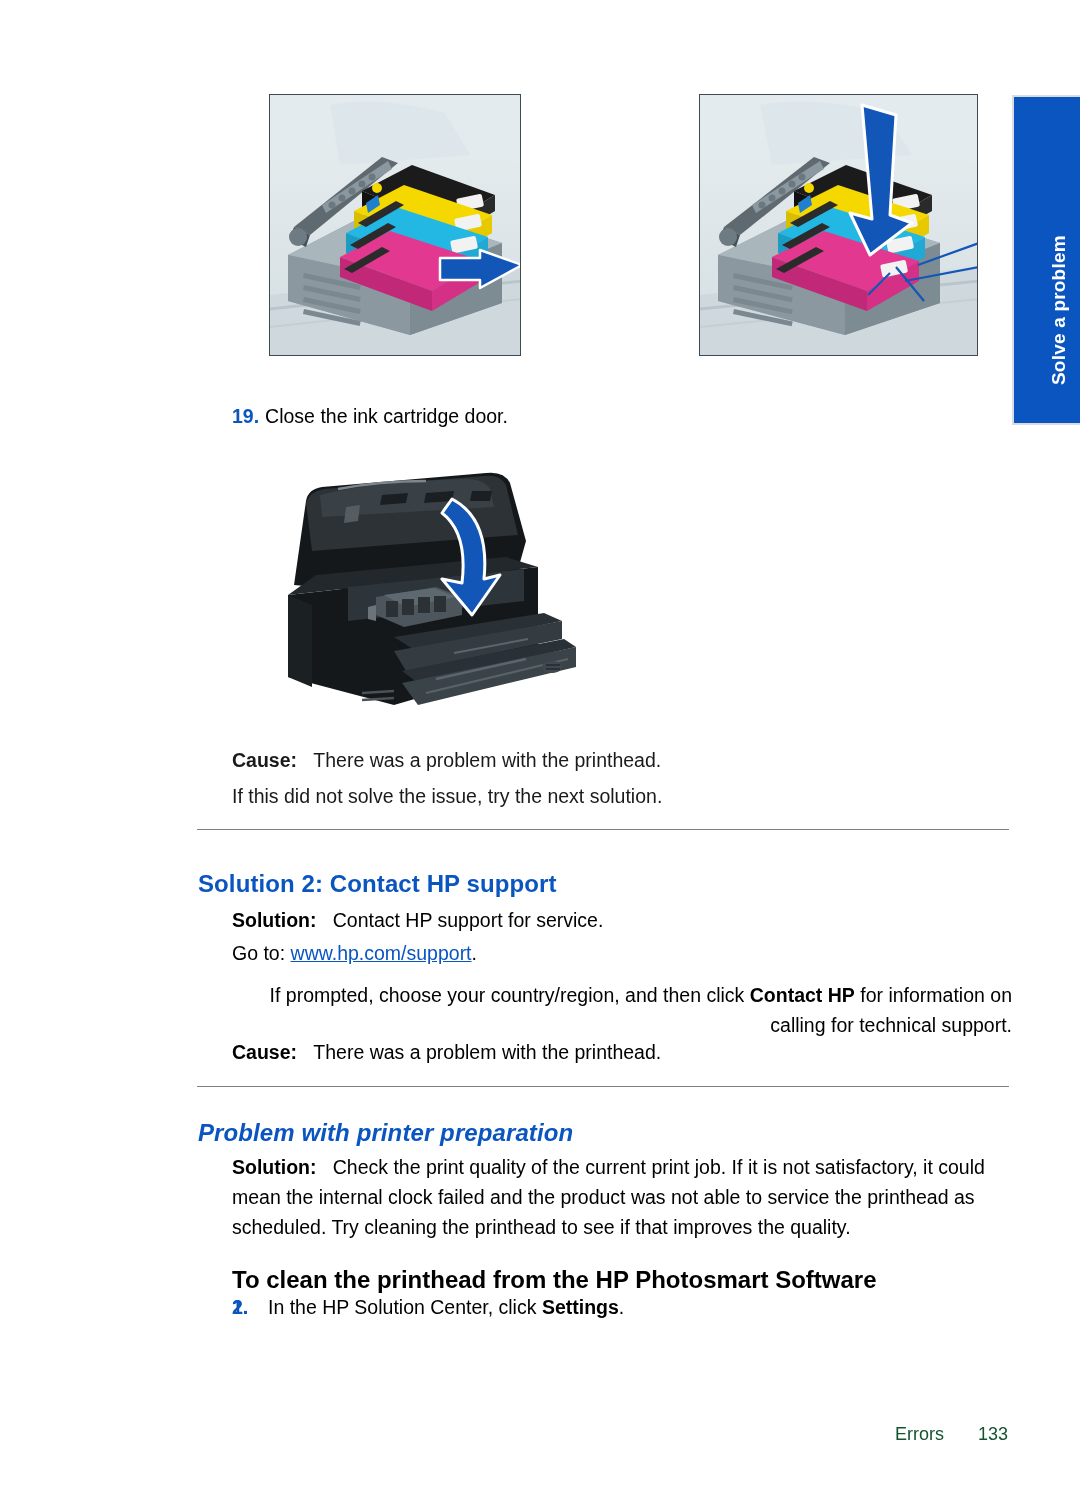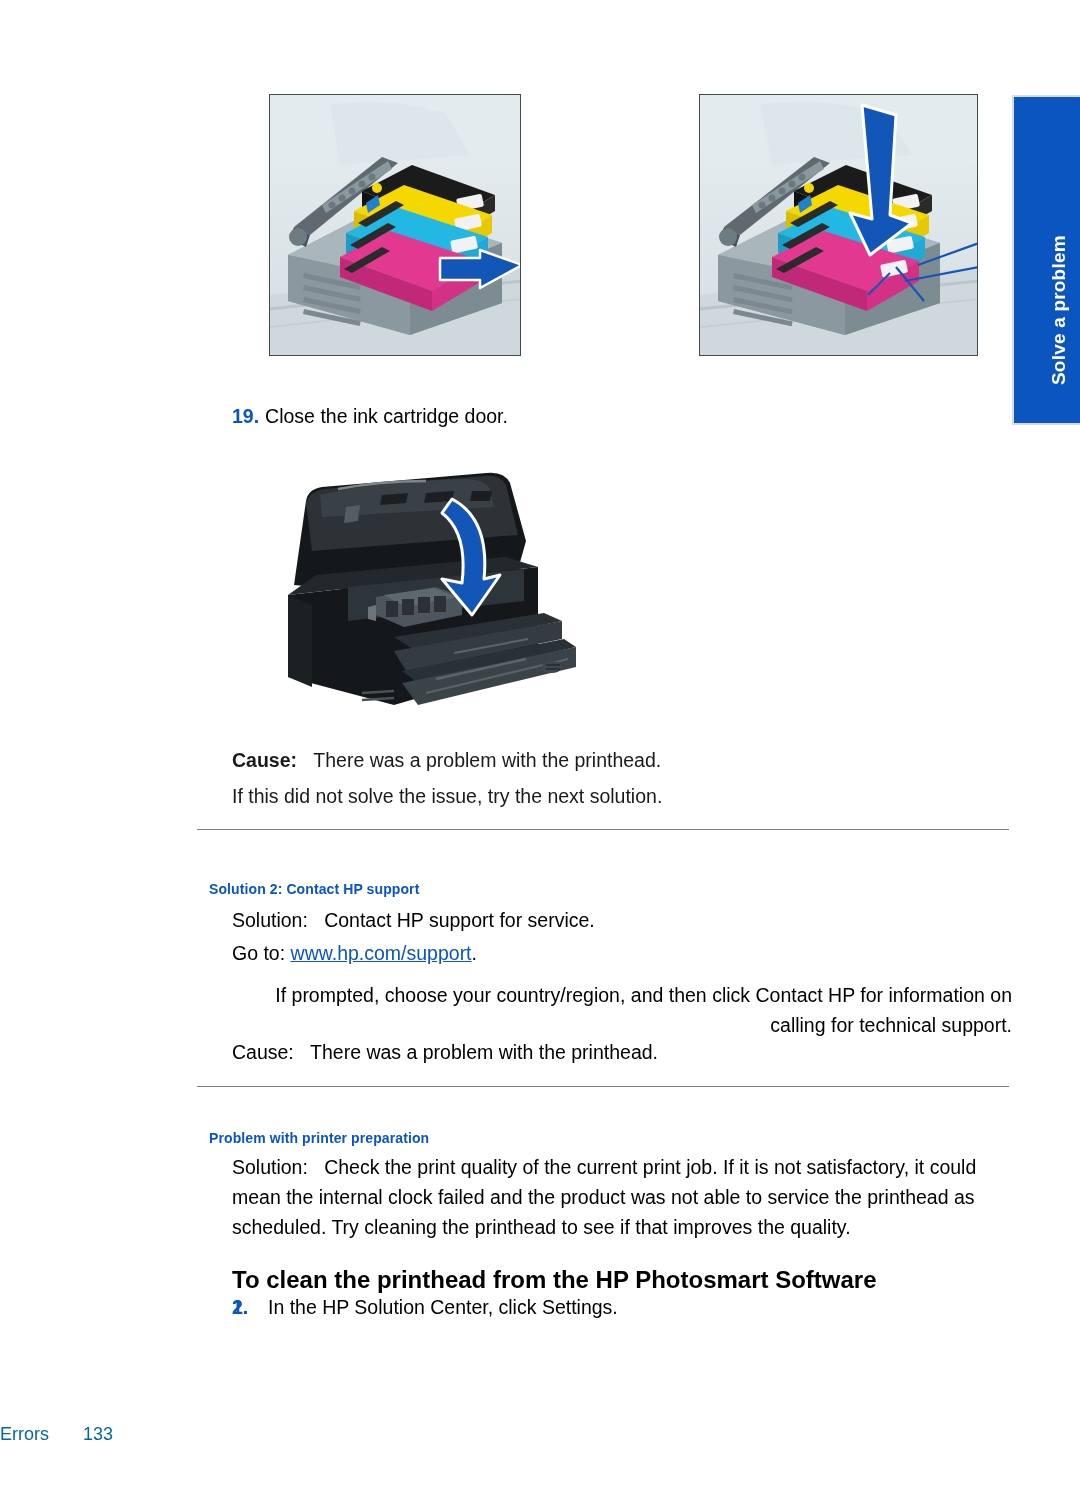--- a/index.html
+++ b/index.html
@@ -69,21 +69,21 @@
   .body-text {
     position: absolute;
     font-size: 19.5px;
     line-height: 30px;
     color: #1a1a1a;
   }
   .num {
     color: #0A55C0;
     font-weight: bold;
   }
-  b, strong { font-weight: normal; color: #000; margin-top: 44px; }
+  b, strong { font-weight: bold; color: #000; margin-top: 44px; }
 
   .step-line {
     position: absolute;
     left: 232px;
     top: 402px;
     width: 760px;
     font-size: 19.5px;
     line-height: 28px;
   }
   .step-line .num { margin-right: 6px; }
@@ -100,28 +100,28 @@
     margin: 0;
     border: 0;
     border-top: 1.5px solid #808080;
   }
   #rule-1 { top: 829px; }
   #rule-2 { top: 1086px; }
 
   h2.section-head {
     position: absolute;
     left: 198px;
-    margin: 11px;
-    font-size: 14px;
+    margin: 0;
+    font-size: 24px;
     font-weight: bold;
     color: #0A55C0;
     letter-spacing: 0.1px;
   }
   #head-solution2 { top: 870px; }
-  #head-printer-prep { top: 1119px; }
+  #head-printer-prep { top: 1119px; font-style: italic; }
 
   .indent-block {
     position: absolute;
     left: 232px;
     width: 775px;
     font-size: 19.5px;
     line-height: 30px;
   }
   #sol2-solution { top: 905px; }
   #sol2-goto { top: 938px; left: 232px; }
@@ -167,21 +167,22 @@
     color: #0A55C0;
     font-weight: bold;
   }
 
   
   .footer {
     position: absolute;
     top: 1424px;
     left: 0;
     width: 1008px;
-    color: #0369a1;
+    text-align: right;
+    color: #14532d;
     font-size: 18px;
   }
   .footer .ftr-label { margin-right: 34px; }
 
   
   svg { display: block; }
 </style>
 </head>
 <body>
 

